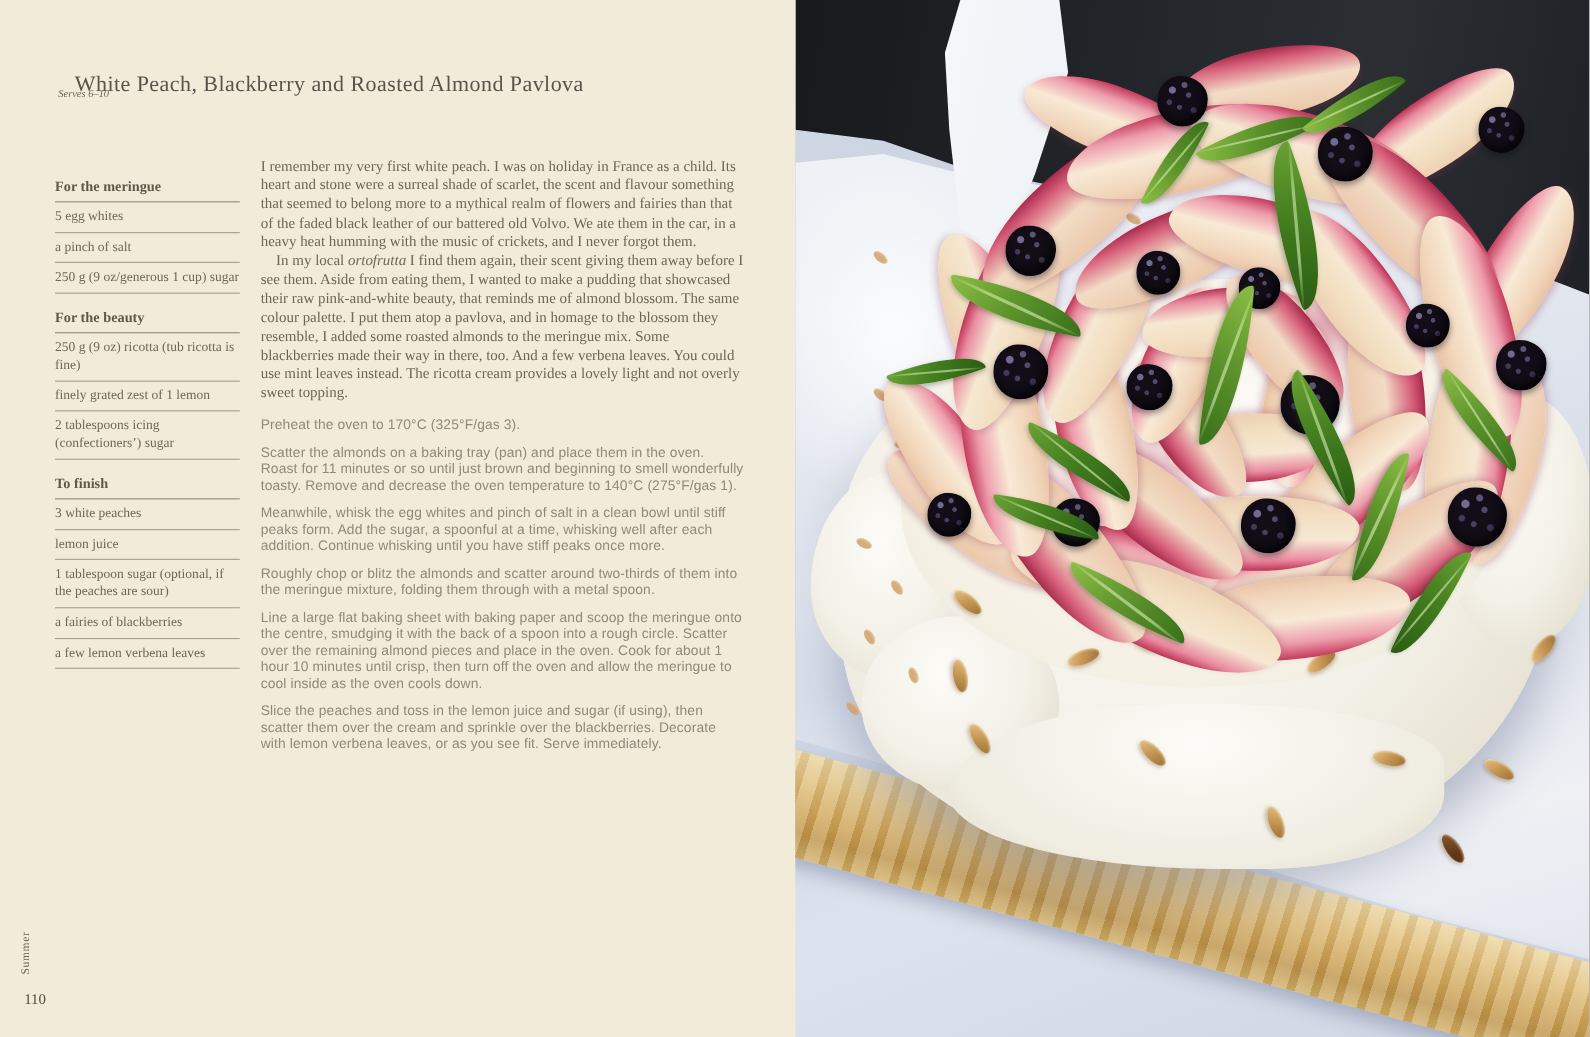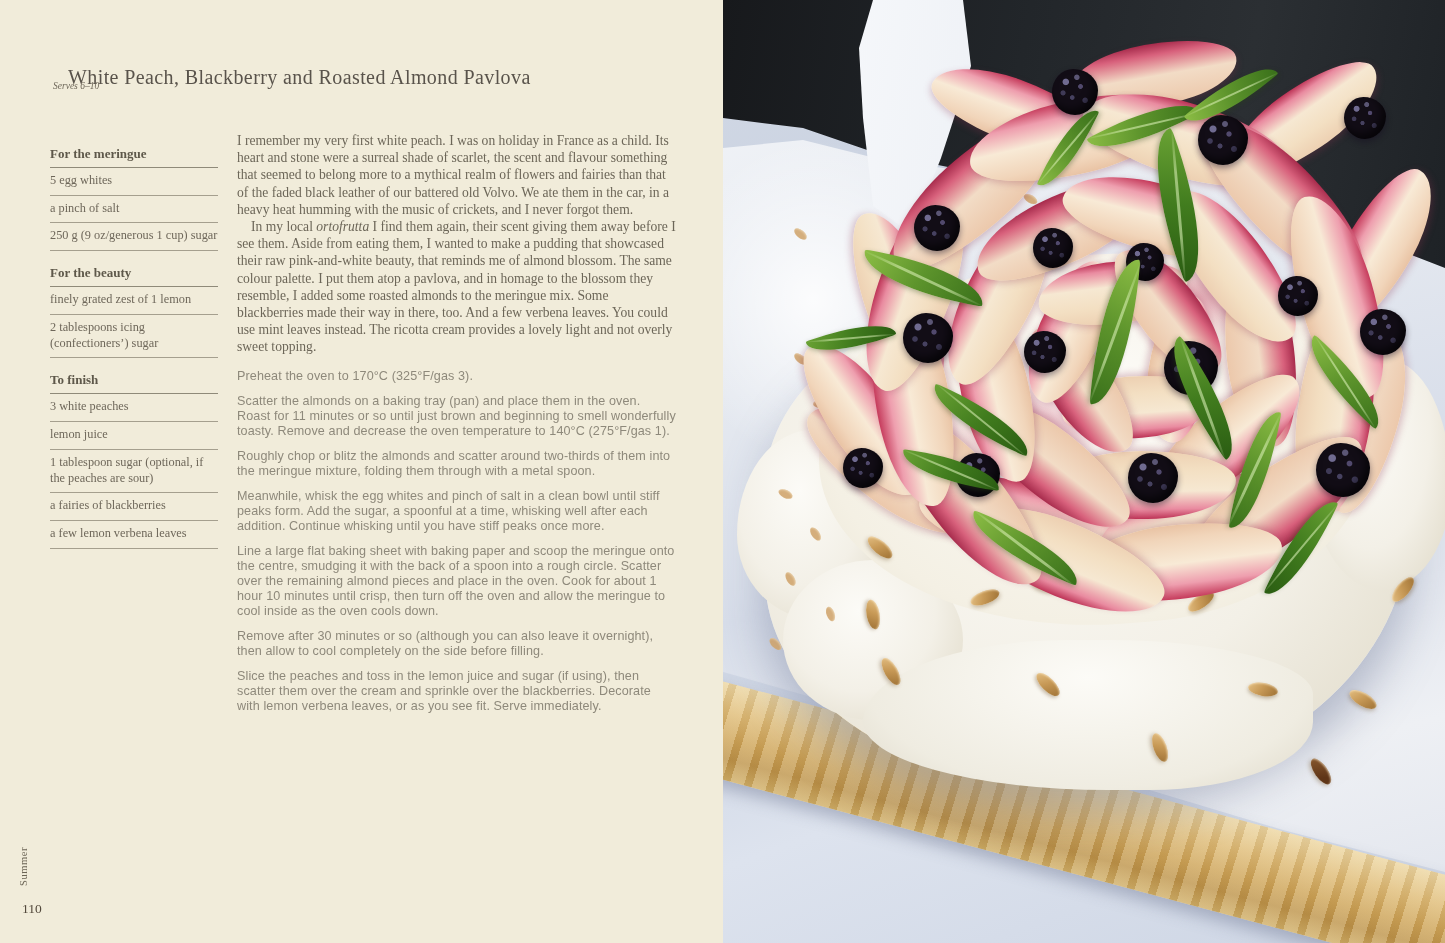--- a/index.html
+++ b/index.html
@@ -7,24 +7,24 @@
          font-family:"Liberation Serif",serif;}
   
   .page-left{position:absolute;left:0;top:0;width:723px;height:943px;background:#f1ecda;}
   .title{position:absolute;left:52px;top:50px;width:620px;font-size:20px;font-weight:400;
          color:#59534b;letter-spacing:.4px;margin:16px;}
   .serves{position:absolute;left:53px;top:81px;font-style:italic;font-size:9.5px;color:#6d6658;}
   .ingredients{position:absolute;left:50px;top:142px;width:168px;}
   .ing-group{margin:0 0 10px 0;}
   .ing-head{font-size:13px;font-weight:bold;color:#5e584a;margin:10px 0 0 0;padding:4px 0 5px;
             border-bottom:1px solid #8f8a79;}
-  .ing-group:first-child .ing-head{margin-top:0;}
+  .ing-group:first-child .ing-head{margin-top:16px;}
   .ing-item{font-size:12.3px;line-height:1.28;color:#6e675a;padding:5px 0 6px;
             border-bottom:1px solid #a59f8e;}
-  .body-col{position:absolute;left:237px;top:132px;width:440px;}
+  .body-col{position:absolute;left:237px;top:142px;width:440px;}
   .body-col p.intro{font-size:13.6px;line-height:17.2px;color:#6c6658;margin:0;}
   .body-col p.intro.indent{text-indent:14px;}
   .method{margin-top:13px;}
   .method .step{font-family:"Liberation Sans",sans-serif;font-size:12.6px;line-height:15px;
                 color:#8e897b;margin:0 0 10px 0;letter-spacing:.1px;}
   .spine-label{position:absolute;left:18px;top:826px;height:60px;writing-mode:vertical-rl;
                transform:rotate(180deg);font-size:10.5px;color:#6b6455;letter-spacing:.6px;}
   .page-number{position:absolute;left:22px;top:901px;font-size:13.5px;color:#53493c;font-family:Liberation Serif, serif;}
   
   .photo{position:absolute;left:723px;top:0;width:722px;height:943px;overflow:hidden;
@@ -101,43 +101,43 @@
 
     <div class="ingredients" id="ingredients">
         <div class="ing-group">
           <h3 class="ing-head">For the meringue</h3>
           <div class="ing-item">5 egg whites</div>
           <div class="ing-item">a pinch of salt</div>
           <div class="ing-item">250 g (9 oz/generous 1 cup) sugar</div>
         </div>
         <div class="ing-group">
           <h3 class="ing-head">For the beauty</h3>
+          <div class="ing-item">250 g (9 oz) ricotta (tub ricotta is fine)</div>
           <div class="ing-item">finely grated zest of 1 lemon</div>
           <div class="ing-item">2 tablespoons icing (confectioners’) sugar</div>
         </div>
         <div class="ing-group">
           <h3 class="ing-head">To finish</h3>
           <div class="ing-item">3 white peaches</div>
           <div class="ing-item">lemon juice</div>
           <div class="ing-item">1 tablespoon sugar (optional, if the peaches are sour)</div>
           <div class="ing-item">a fairies of blackberries</div>
           <div class="ing-item">a few lemon verbena leaves</div>
         </div>
       </div>
 
     <div class="body-col">
       <p class="intro">I remember my very first white peach. I was on holiday in France as a child. Its heart and stone were a surreal shade of scarlet, the scent and flavour something that seemed to belong more to a mythical realm of flowers and fairies than that of the faded black leather of our battered old Volvo. We ate them in the car, in a heavy heat humming with the music of crickets, and I never forgot them.</p>
       <p class="intro indent"><span>In my local </span><em>ortofrutta</em><span> I find them again, their scent giving them away before I see them. Aside from eating them, I wanted to make a pudding that showcased their raw pink-and-white beauty, that reminds me of almond blossom. The same colour palette. I put them atop a pavlova, and in homage to the blossom they resemble, I added some roasted almonds to the meringue mix. Some blackberries made their way in there, too. And a few verbena leaves. You could use mint leaves instead. The ricotta cream provides a lovely light and not overly sweet topping.</span></p>
       <div class="method" id="method">
           <p class="step">Preheat the oven to 170°C (325°F/gas 3).</p>
           <p class="step">Scatter the almonds on a baking tray (pan) and place them in the oven. Roast for 11 minutes or so until just brown and beginning to smell wonderfully toasty. Remove and decrease the oven temperature to 140°C (275°F/gas 1).</p>
+          <p class="step">Meanwhile, whisk the egg whites and pinch of salt in a clean bowl until stiff peaks form. Add the sugar, a spoonful at a time, whisking well after each addition. Continue whisking until you have stiff peaks once more.</p>
           <p class="step">Roughly chop or blitz the almonds and scatter around two-thirds of them into the meringue mixture, folding them through with a metal spoon.</p>
-          <p class="step">Meanwhile, whisk the egg whites and pinch of salt in a clean bowl until stiff peaks form. Add the sugar, a spoonful at a time, whisking well after each addition. Continue whisking until you have stiff peaks once more.</p>
           <p class="step">Line a large flat baking sheet with baking paper and scoop the meringue onto the centre, smudging it with the back of a spoon into a rough circle. Scatter over the remaining almond pieces and place in the oven. Cook for about 1 hour 10 minutes until crisp, then turn off the oven and allow the meringue to cool inside as the oven cools down.</p>
-          <p class="step">Remove after 30 minutes or so (although you can also leave it overnight), then allow to cool completely on the side before filling.</p>
           <p class="step">Slice the peaches and toss in the lemon juice and sugar (if using), then scatter them over the cream and sprinkle over the blackberries. Decorate with lemon verbena leaves, or as you see fit. Serve immediately.</p>
         </div>
     </div>
 
     <div class="spine-label">Summer</div>
     <div class="page-number">110</div>
   </div>
 
   <div class="photo" id="photo">
     <div class="paper"></div>

